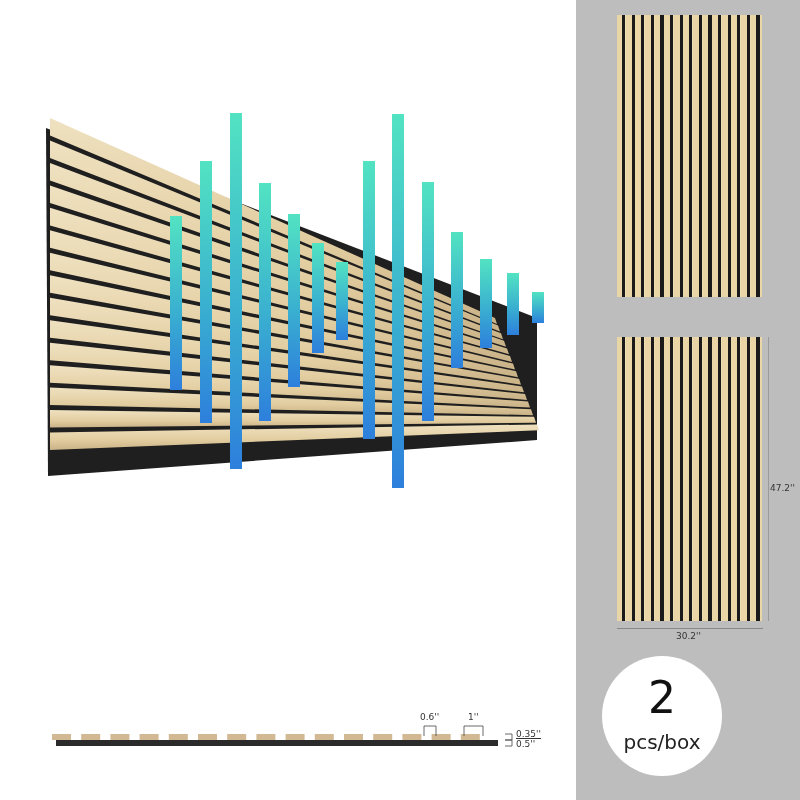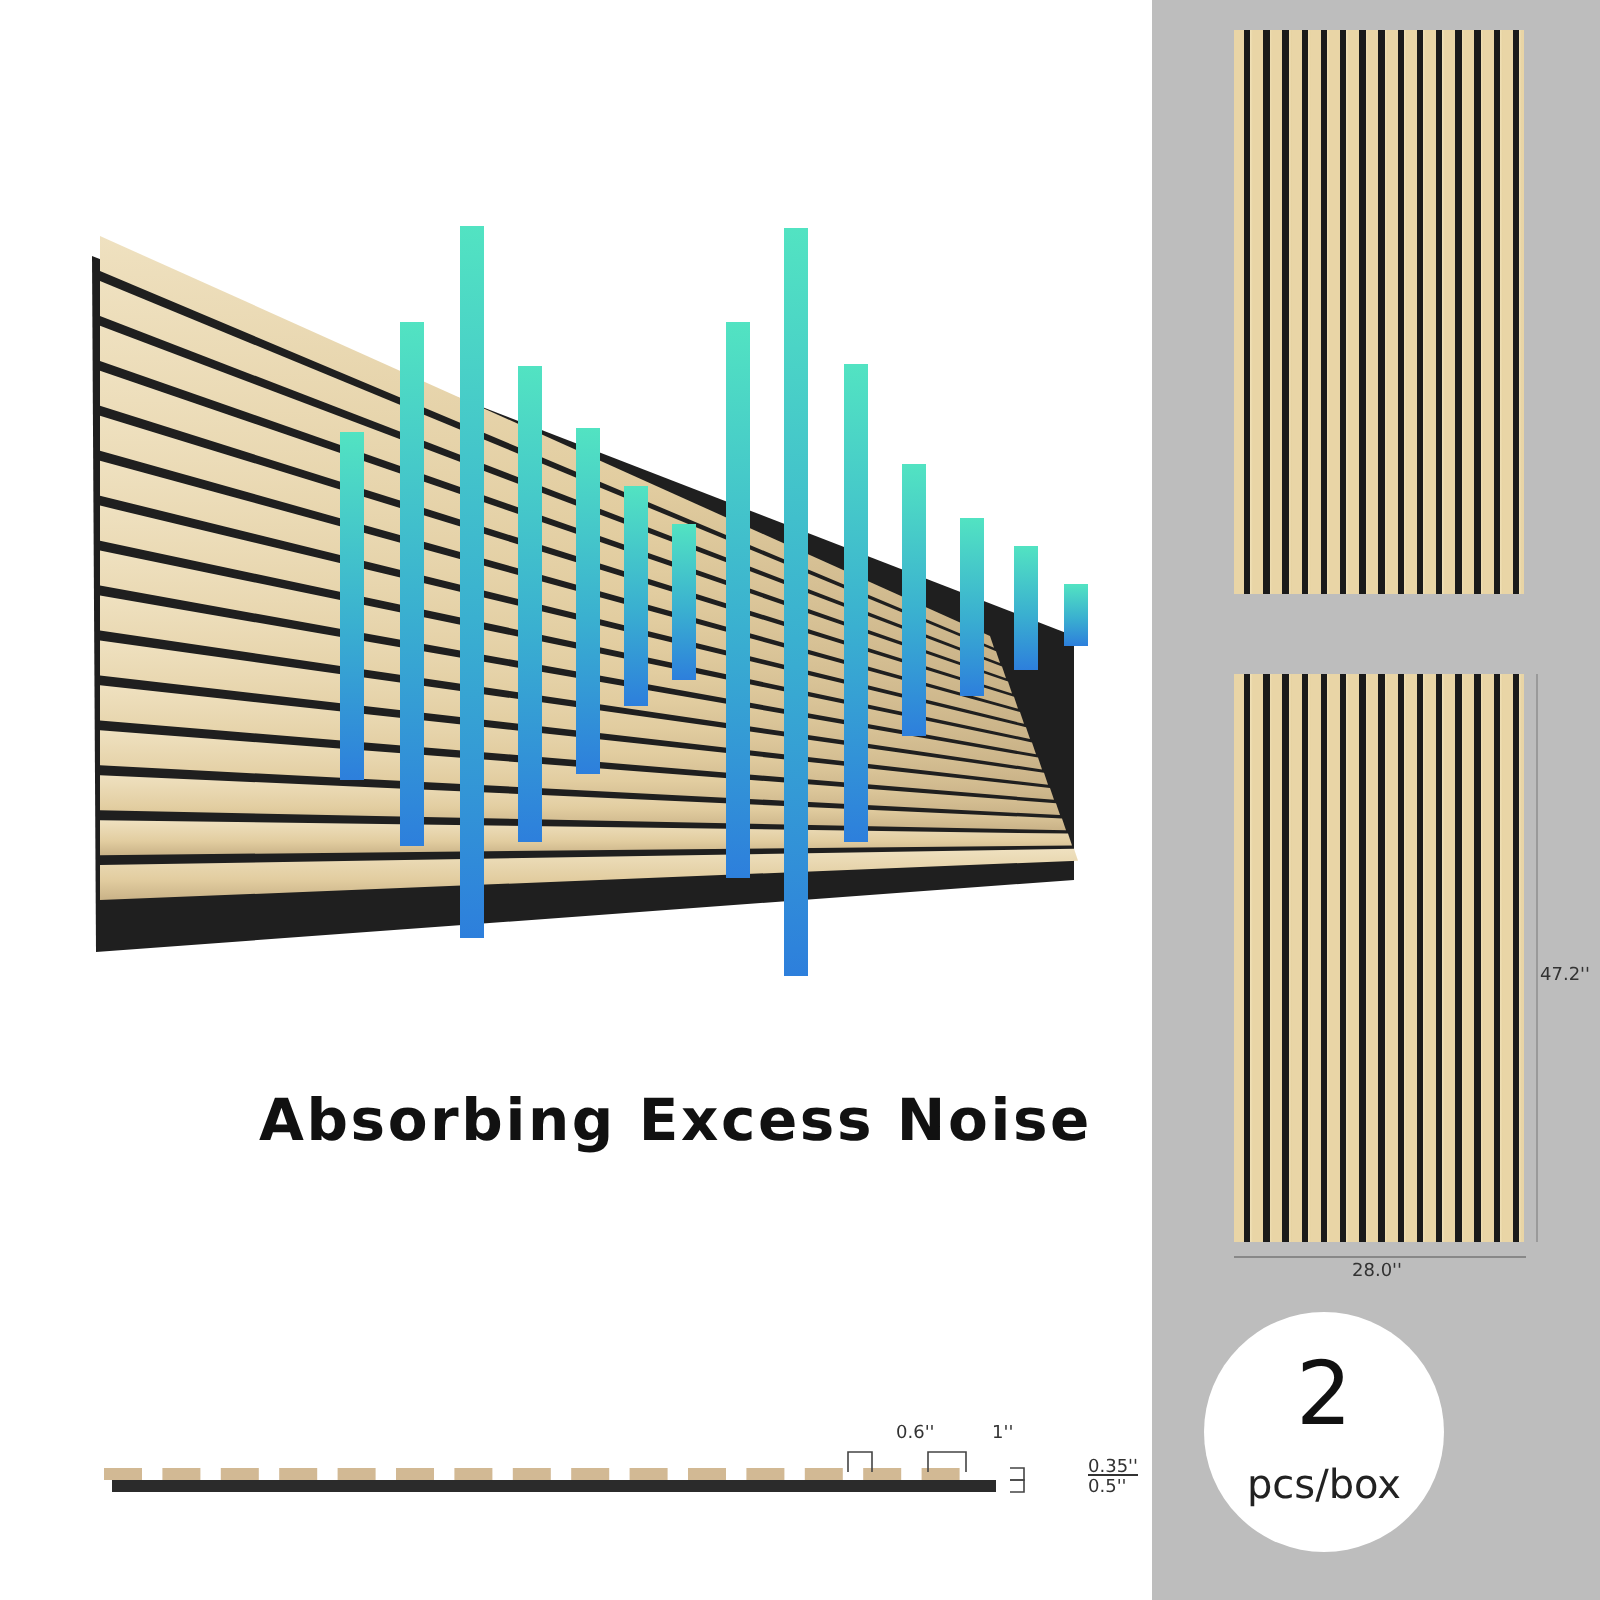--- a/index.html
+++ b/index.html
@@ -4,21 +4,21 @@
 <style>
   html,body{margin:0;padding:0;}
   body{width:800px;height:800px;position:relative;background:#ffffff;overflow:hidden;font-family:"DejaVu Sans","Liberation Sans",sans-serif;}
   .left{position:absolute;left:0;top:0;width:576px;height:800px;background:#fff;}
   .right{position:absolute;left:576px;top:0;width:248px;height:800px;background:#bdbdbd;padding-left:28px;}
   .hero{position:absolute;left:0;top:0;width:576px;height:520px;}
   .headline{position:absolute;right:30px;font-weight:bold;color:#111;font-size:29px;letter-spacing:1.3px;white-space:nowrap;}
   .h1{top:543px;}
   .h2{top:592px;}
   .profile{position:absolute;left:0;top:690px;width:576px;height:70px;}
-  .dim{position:absolute;font-size:9px;color:#333;font-family:"DejaVu Sans",sans-serif;margin-left:28px;}
+  .dim{position:absolute;font-size:9px;color:#333;font-family:"DejaVu Sans",sans-serif;}
   .panel{position:absolute;background-color:#ead7a8;}
   .panel-top{left:41px;top:15px;width:145px;height:282px;}
   .panel-bot{left:41px;top:337px;width:145px;height:284px;}
   .stripes{position:absolute;inset:0;background:repeating-linear-gradient(90deg,#e9d5a6 0px,#e9d5a6 5px,#1a1a1a 5px,#1a1a1a 8.2px,#f0e0b6 8.2px,#e7d3a2 9.6px);}
   .dim-v{position:absolute;left:192px;top:337px;width:1px;height:284px;background:#9a9a9a;}
   .dim-h{position:absolute;left:41px;top:628px;width:146px;height:1px;background:#888;}
   .rdim{position:absolute;font-size:9px;color:#333;}
   .badge{position:absolute;left:26px;top:656px;width:120px;height:120px;border-radius:50%;background:#fff;text-align:center;}
   .badge-num{position:absolute;left:0;right:0;top:18px;font-size:44px;color:#111;line-height:48px;}
   .badge-unit{position:absolute;left:0;right:0;top:74px;font-size:20px;color:#222;}
@@ -72,21 +72,20 @@
         <rect x="363" y="161" width="12" height="278" fill="url(#barGrad)"></rect>
         <rect x="392" y="114" width="12" height="374" fill="url(#barGrad)"></rect>
         <rect x="422" y="182" width="12" height="239" fill="url(#barGrad)"></rect>
         <rect x="451" y="232" width="12" height="136" fill="url(#barGrad)"></rect>
         <rect x="480" y="259" width="12" height="89" fill="url(#barGrad)"></rect>
         <rect x="507" y="273" width="12" height="62" fill="url(#barGrad)"></rect>
         <rect x="532" y="292" width="12" height="31" fill="url(#barGrad)"></rect>
       </g>
   </svg>
 
-  <div class="headline h1">Absorbing Excess Noise</div>
 
   <div class="profile">
     <svg width="576" height="70" viewBox="0 690 576 70">
       <rect x="56" y="740" width="442" height="6" fill="#2b2b2b"></rect>
       <g id="profile-slats">
           <rect x="52" y="734" width="19" height="6" fill="#d2b994"></rect>
           <rect x="81.2" y="734" width="19" height="6" fill="#d2b994"></rect>
           <rect x="110.4" y="734" width="19" height="6" fill="#d2b994"></rect>
           <rect x="139.6" y="734" width="19" height="6" fill="#d2b994"></rect>
           <rect x="168.79999999999998" y="734" width="19" height="6" fill="#d2b994"></rect>
@@ -119,19 +118,19 @@
 <div class="right">
   <div class="panel panel-top">
     <div class="stripes"></div>
   </div>
   <div class="panel panel-bot">
     <div class="stripes"></div>
   </div>
   <div class="dim-v"></div>
   <span class="rdim" style="left:194px;top:483px;">47.2''</span>
   <div class="dim-h"></div>
-  <span class="rdim" style="left:100px;top:631px;">28.0''</span>
+  <span class="rdim" style="left:100px;top:631px;">30.2''</span>
 
   <div class="badge">
     <div class="badge-num">2</div>
     <div class="badge-unit">pcs/box</div>
   </div>
 </div>
 
 </body></html>

